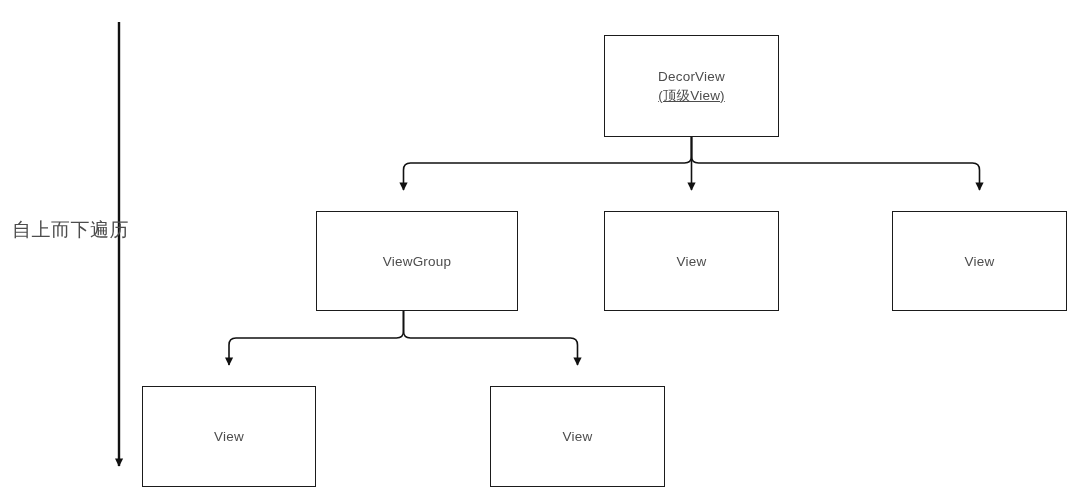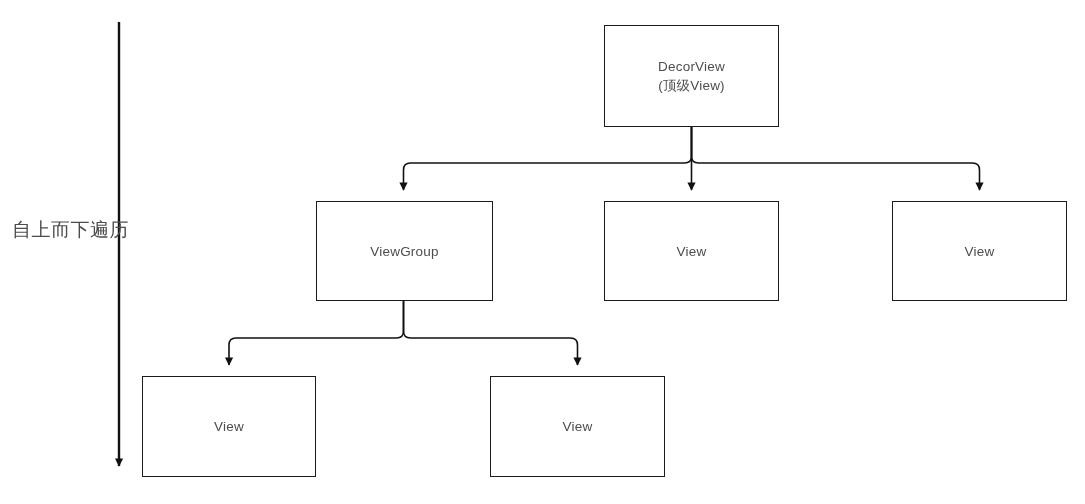--- a/index.html
+++ b/index.html
@@ -27,31 +27,33 @@
   .node-box {
     position: absolute;
     box-sizing: border-box;
     background: #ffffff;
     border: 1.6px solid #1b1b1b;
     display: flex;
     flex-direction: column;
     align-items: center;
     justify-content: center;
     z-index: 3;
+    margin-top: 10px;
   }
   .node-label {
     font-size: 13.5px;
     line-height: 19px;
     color: #4d4d4d;
     letter-spacing: 0.2px;
     text-align: center;
     white-space: nowrap;
   }
   .node-label.sub {
     font-size: 13.5px;
+    text-decoration: underline;
   }
   #axis-label {
     position: absolute;
     left: 12px;
     top: 221px;
     font-size: 19px;
     line-height: 18px;
     color: #4d4d4d;
     letter-spacing: 0.5px;
     white-space: nowrap;
@@ -99,21 +101,21 @@
     </g>
   </svg>
 
   <div id="axis-label">自上而下遍历</div>
 
   <div class="node-box" style="left:604px; top:25px; width:175px; height:102px;">
     <div class="node-label">DecorView</div>
     <div class="node-label sub">(顶级View)</div>
   </div>
 
-  <div class="node-box" style="left:316px; top:201px; width:177px; height:100px;">
+  <div class="node-box" style="left:316px; top:201px; width:202px; height:100px;">
     <div class="node-label">ViewGroup</div>
   </div>
 
   <div class="node-box" style="left:604px; top:201px; width:175px; height:100px;">
     <div class="node-label">View</div>
   </div>
 
   <div class="node-box" style="left:892px; top:201px; width:175px; height:100px;">
     <div class="node-label">View</div>
   </div>

